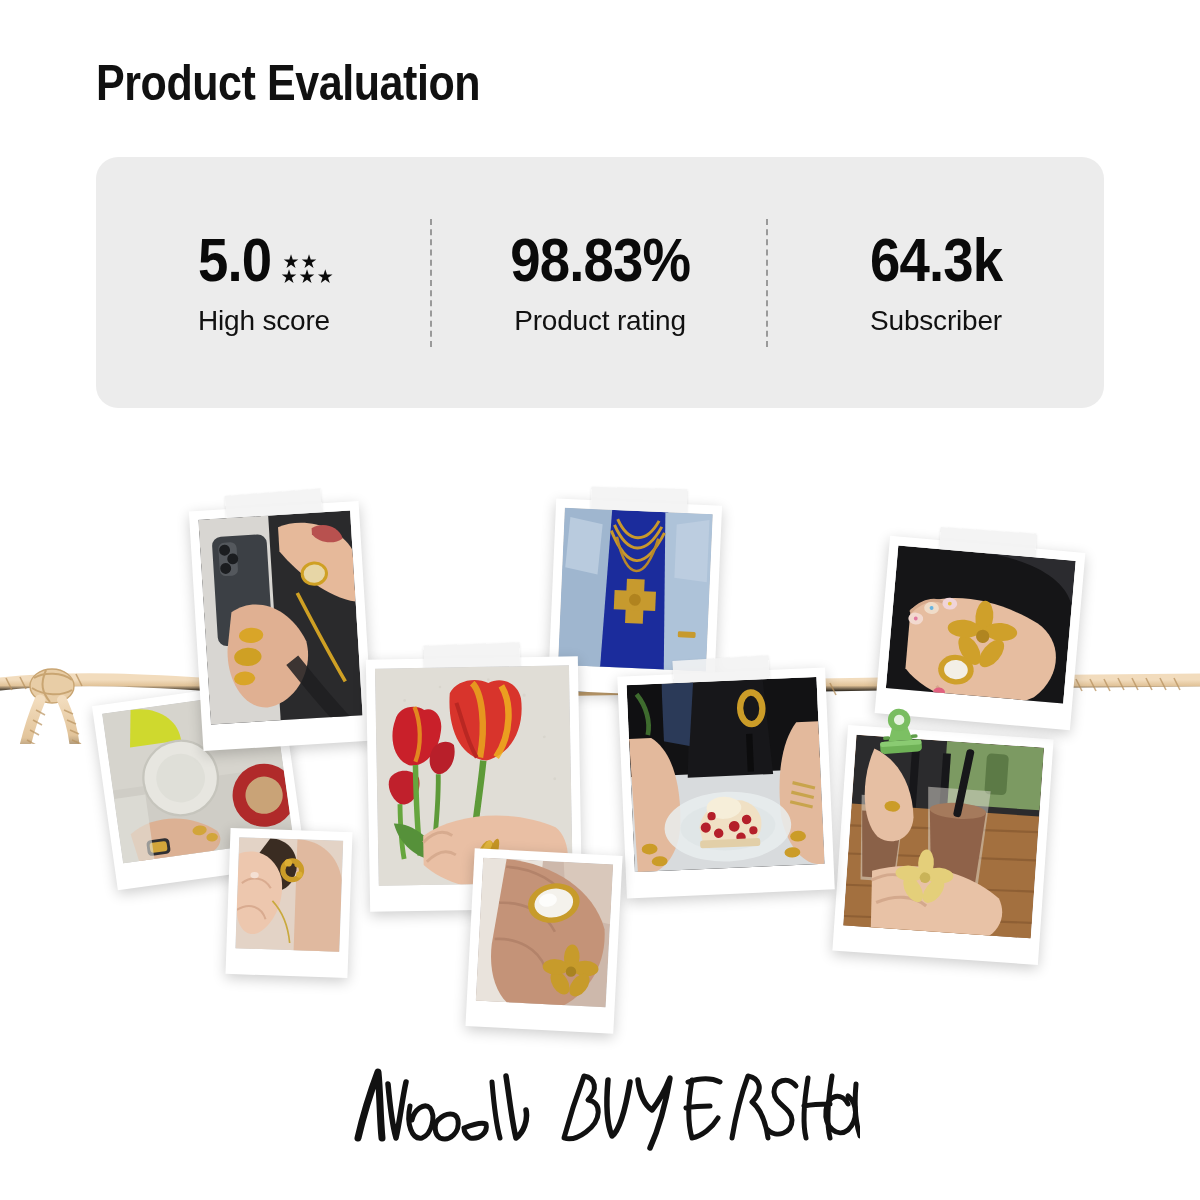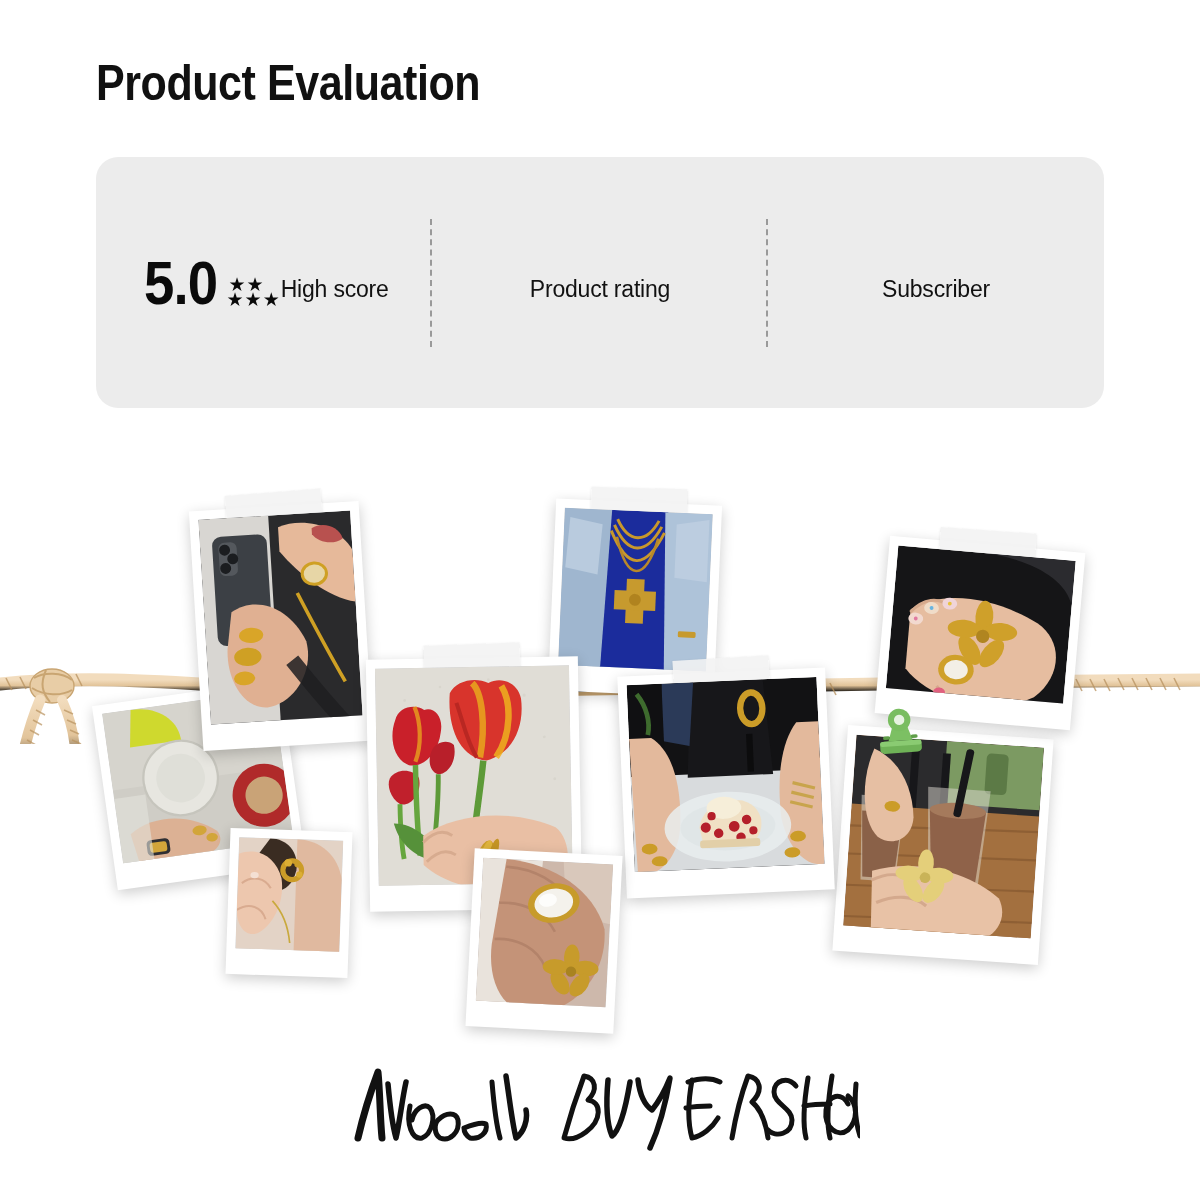--- a/index.html
+++ b/index.html
@@ -40,21 +40,21 @@
     height: 251px;
     background: #ececec;
     border-radius: 22px;
     display: flex;
     align-items: center;
   }
   .stat-col {
     flex: 1 1 0;
     position: relative;
     display: flex;
-    flex-direction: row;
+    flex-direction: column;
     align-items: center;
     justify-content: center;
     height: 100%;
   }
   .stat-value-row {
     display: flex;
     align-items: flex-end;
     justify-content: center;
     line-height: 1;
   }
@@ -83,21 +83,21 @@
     font-size: 19px;
     color: #0a0a0a;
     margin-right: 1px;
   }
   .stars-row.top {
     padding-left: 2px;
   }
   .stat-label {
     margin-top: 14px;
     font-family: "Liberation Sans", sans-serif;
-    font-size: 23px;
+    font-size: 28px;
     font-weight: 400;
     color: #111111;
     letter-spacing: -0.2px;
     white-space: nowrap;
   }
   .divider {
     position: absolute;
     top: 62px;
     right: 0;
     width: 0;
@@ -190,25 +190,31 @@
           <span class="star">★</span>
           <span class="star">★</span>
         </span>
       </span>
     </div>
     <div class="stat-label">High score</div>
     <div class="divider"></div>
   </div>
 
   <div class="stat-col">
+    <div class="stat-value-row">
+      <span class="stat-value">98.83%</span>
+    </div>
     <div class="stat-label">Product rating</div>
     <div class="divider"></div>
   </div>
 
   <div class="stat-col">
+    <div class="stat-value-row">
+      <span class="stat-value">64.3k</span>
+    </div>
     <div class="stat-label">Subscriber</div>
   </div>
 
 </div>
 
 <div class="collage">
 
   <svg class="rope" viewBox="0 0 1200 90">
     <defs>
       <linearGradient id="ropeG" x1="0" y1="0" x2="0" y2="1">

